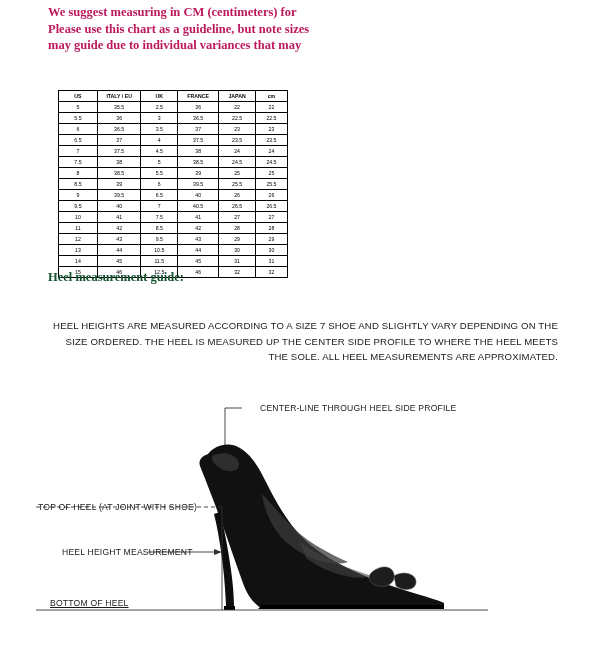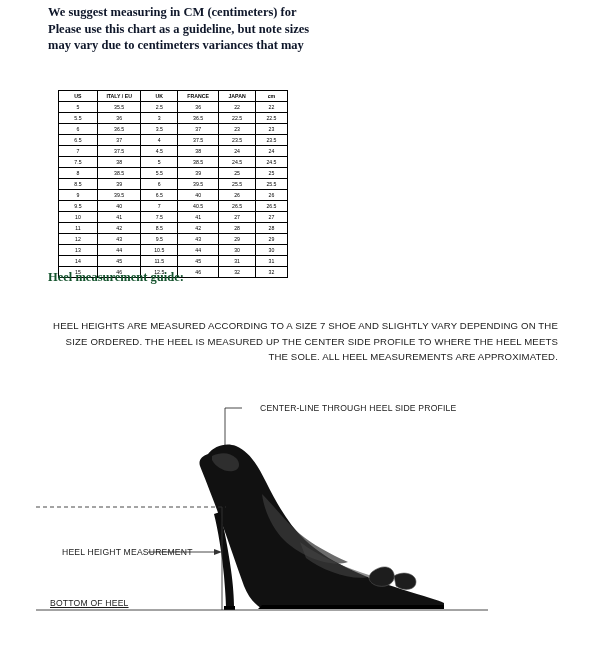--- a/index.html
+++ b/index.html
@@ -19,21 +19,21 @@
   
   .intro {
     position: absolute;
     left: 48px;
     top: 4px;
     width: 470px;
     font-family: "Liberation Serif", serif;
     font-weight: bold;
     font-size: 12.5px;
     line-height: 16.5px;
-    color: #0f172a;
+    color: #be185d;
   }
   .intro p { margin: 0; }
 
   
   .size-table-wrap {
     position: absolute;
     left: 58px;
     top: 90px;
     width: 230px;
   }
@@ -113,21 +113,21 @@
   .lbl-top        { left: 38px;  top: 112px; }
   .lbl-height     { left: 38px;  top: 157px; padding-left: 24px; }
   .lbl-bottom     { left: 50px;  top: 208px; text-decoration: underline; }
 </style>
 </head>
 <body>
 
 <div class="intro">
   <p>We suggest measuring in CM (centimeters) for</p>
   <p>Please use this chart as a guideline, but note sizes</p>
-  <p>may vary due to centimeters variances that may</p>
+  <p>may guide due to individual variances that may</p>
 </div>
 
 <div class="size-table-wrap">
   <table class="size-table">
     <colgroup>
       <col class="c0">
         <col class="c1">
         <col class="c2">
         <col class="c3">
         <col class="c4">
@@ -329,15 +329,16 @@
 
     <line x1="222" y1="117" x2="222" y2="220" stroke="#333333" stroke-width="0.9"></line>
 
     <line x1="148" y1="162" x2="218" y2="162" stroke="#333333" stroke-width="0.9"></line>
     <polygon points="222,162 214,159 214,165" fill="#333333"></polygon>
 
     <line x1="36" y1="220" x2="488" y2="220" stroke="#333333" stroke-width="0.9"></line>
   </svg>
 
   <div class="diag-label lbl-centerline">CENTER-LINE THROUGH HEEL SIDE PROFILE</div>
+  <div class="diag-label lbl-top">TOP OF HEEL (AT JOINT WITH SHOE)</div>
   <div class="diag-label lbl-height">HEEL HEIGHT MEASUREMENT</div>
   <div class="diag-label lbl-bottom">BOTTOM OF HEEL</div>
 </div>
 
 </body></html>

